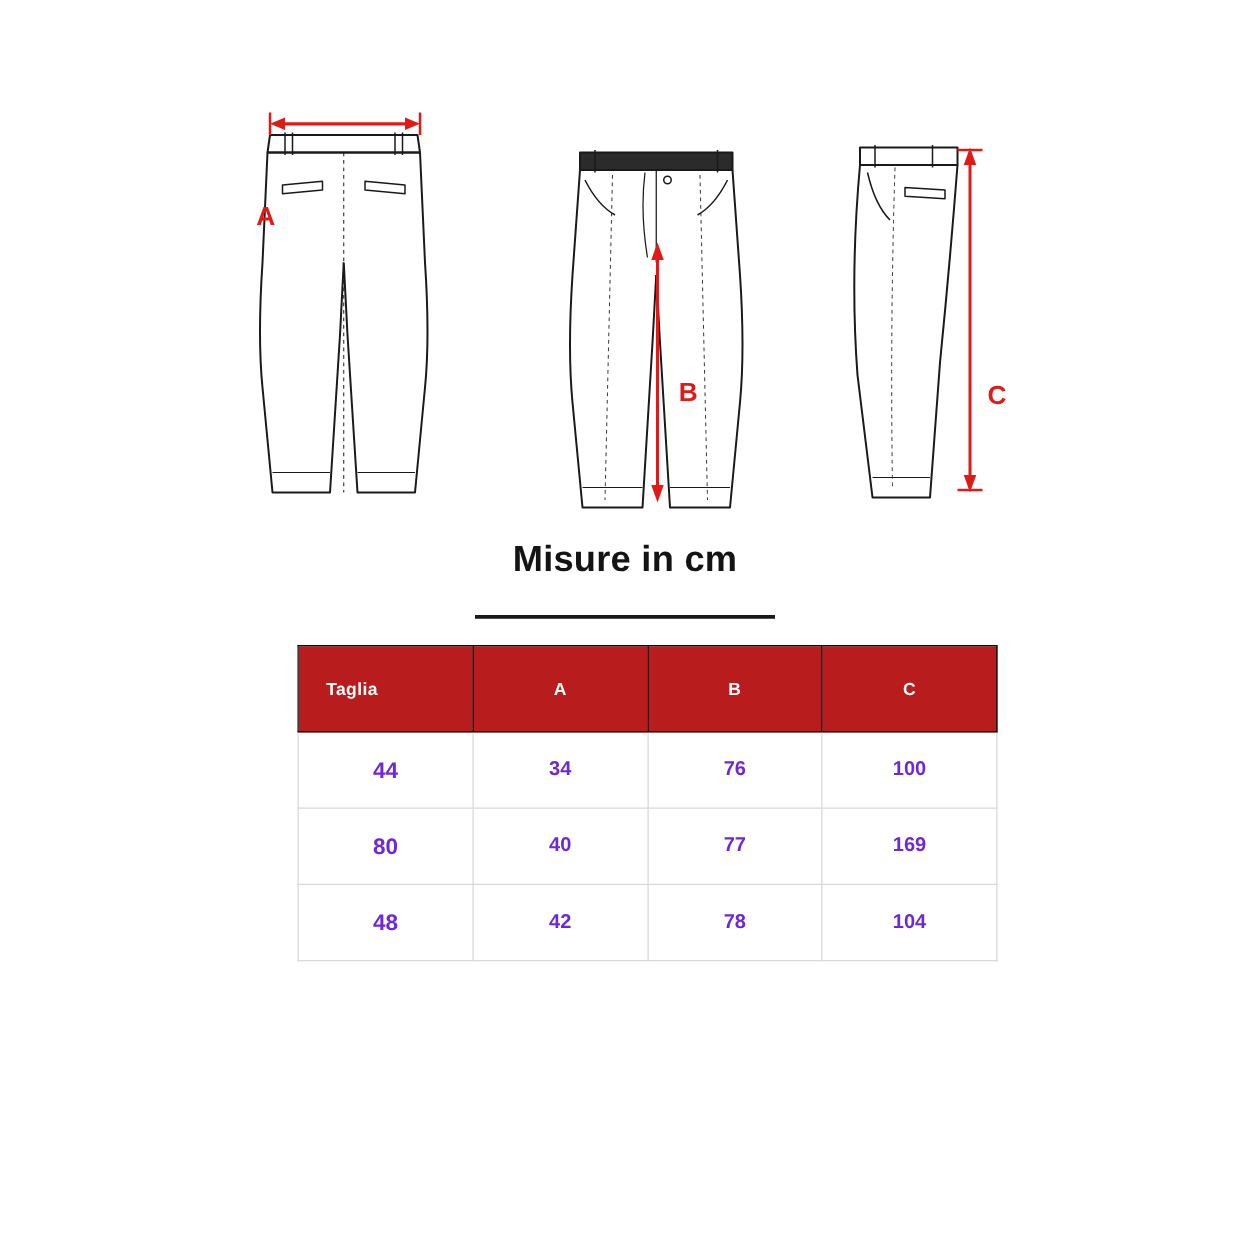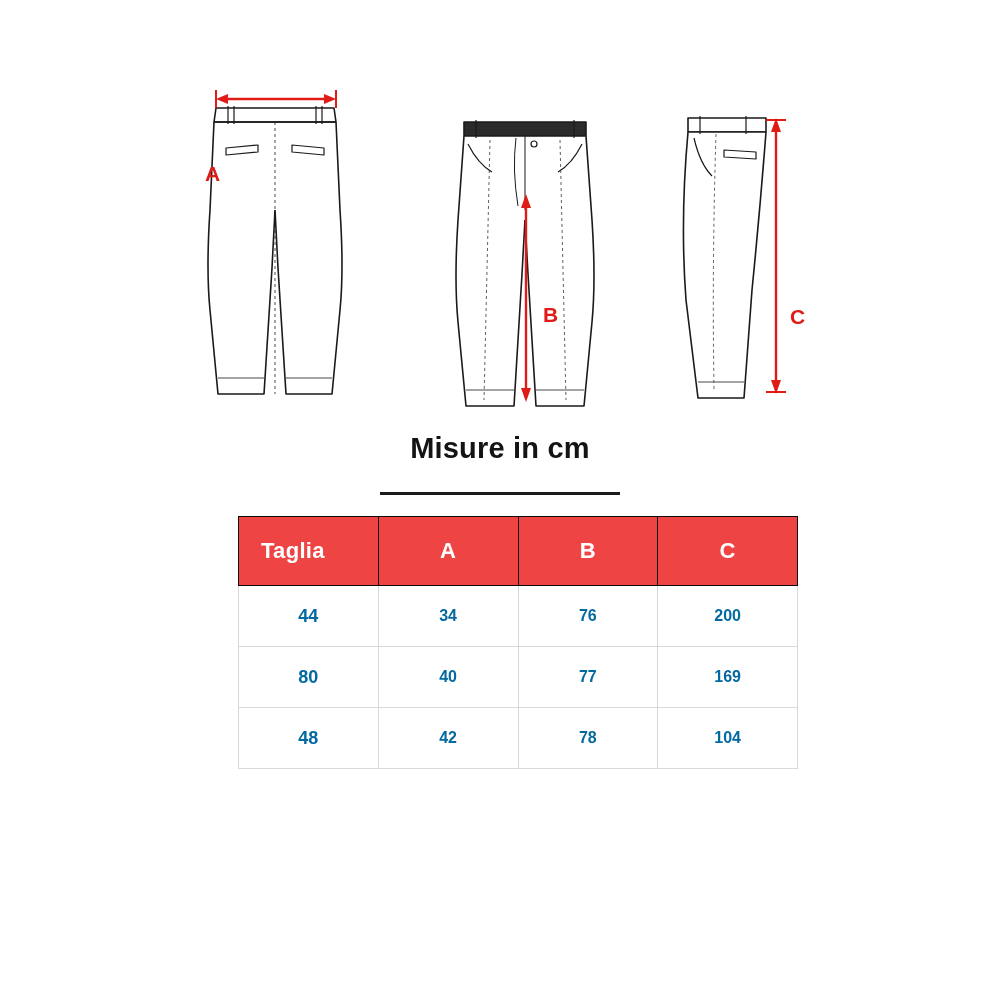--- a/index.html
+++ b/index.html
@@ -83,27 +83,27 @@
     width: 560px;
     table-layout: fixed;
   }
   table.size-table th,
   table.size-table td {
     border: 1px solid #d8d8d8;
     text-align: center;
     font-size: 16px;
     font-weight: bold;
     height: 58px;
-    color: #0369a1;
+    color: #6d28d9;
   }
   table.size-table thead th {
-    background: #ef4444;
+    background: #b91c1c;
     color: #ffffff;
     border: 1px solid #0b0b0b;
-    font-size: 22px;
+    font-size: 14px;
     height: 66px;
     letter-spacing: 0.3px;
   }
   table.size-table thead th.col-size {
     text-align: left;
     padding-left: 22px;
   }
   table.size-table tbody td.col-size {
     font-size: 18px;
   }
@@ -227,21 +227,21 @@
           <th>A</th>
           <th>B</th>
           <th>C</th>
         </tr>
       </thead>
       <tbody>
         <tr>
           <td class="col-size">44</td>
           <td>34</td>
           <td>76</td>
-          <td>200</td>
+          <td>100</td>
         </tr>
         <tr>
           <td class="col-size">80</td>
           <td>40</td>
           <td>77</td>
           <td>169</td>
         </tr>
         <tr>
           <td class="col-size">48</td>
           <td>42</td>

